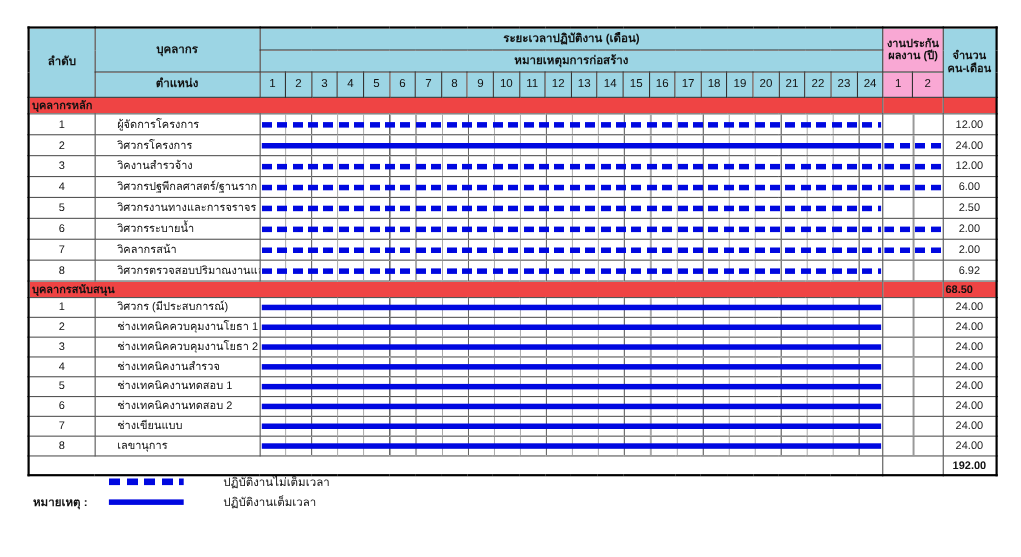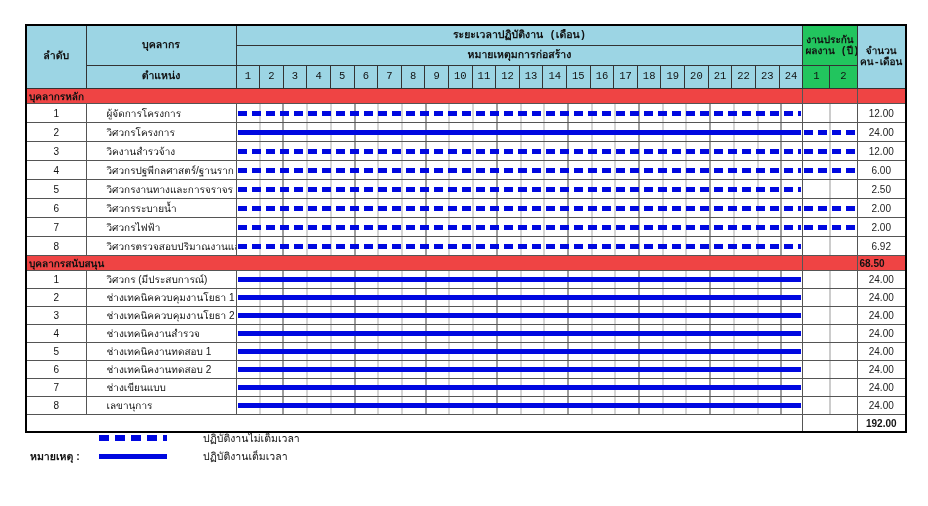--- a/index.html
+++ b/index.html
@@ -14,23 +14,23 @@
     position:absolute; left:25px; top:24px;
     width:882px; border-collapse:collapse; table-layout:fixed;
     border:2px solid #000;
   }
   td {
     border:1px solid #555; padding:0 2px;
     font-size:10px; color:#111; overflow:hidden; white-space:nowrap;
     height:18px; line-height:1.1;
   }
   
-  td.hd { background:#9cd5e4; text-align:center; font-weight:bold; font-size:10.5px; border-color:#333;font-family:Liberation Mono, monospace; }
+  td.hd { background:#9cd5e4; text-align:center; font-weight:bold; font-size:10.5px; border-color:#333; }
   td.hd.small { font-size:10px; }
-  td.yellow { background:#22c55e; }
+  td.yellow { background:#f9a8d4; }
   tr.hrow1 td, tr.hrow2 td { height:19px; }
   tr.hrow3 td { height:22px; font-weight:normal; }
   tr.hrow3 td.hd.mn { font-weight:normal; }
 
   
   tr.srow td { height:14px; font-weight:bold; text-align:left; background:#ef4444; }
   tr.trow td { height:16px; }
   td.c-subval { text-align:center; font-weight:bold; }
 
   
@@ -216,21 +216,21 @@
     <td class="bar-cell" colspan="24">
             <div class="bar dashed"></div>
           </td>
     <td class="war-cell" colspan="2">
             <div class="bar dashed"></div>
           </td>
     <td class="c-val">2.00</td>
   </tr>
   <tr class="drow">
     <td class="c-no">7</td>
-    <td class="c-name">วิศวกรไฟฟ้า</td>
+    <td class="c-name">วิคลากรสน้า</td>
     <td class="bar-cell" colspan="24">
             <div class="bar dashed"></div>
           </td>
     <td class="war-cell" colspan="2">
             <div class="bar dashed"></div>
           </td>
     <td class="c-val">2.00</td>
   </tr>
   <tr class="drow">
     <td class="c-no">8</td>

